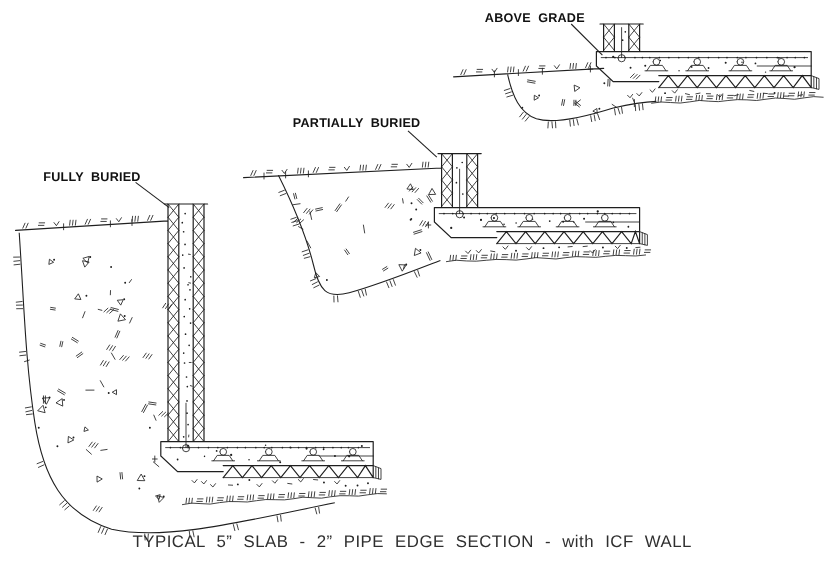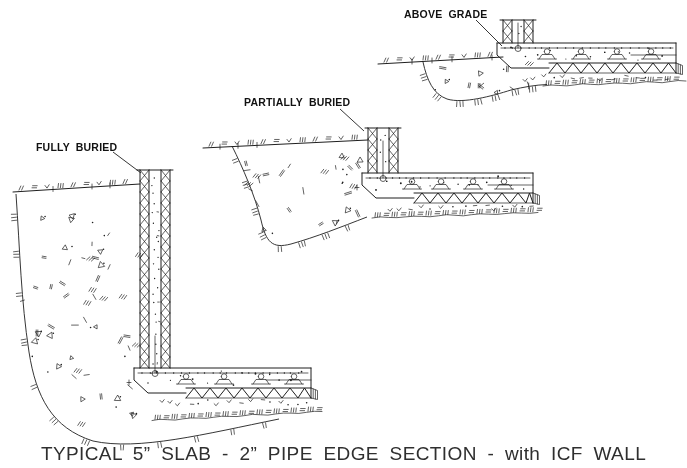--- a/index.html
+++ b/index.html
@@ -1,21 +1,21 @@
 <!DOCTYPE html>
 <html><head>
 <meta charset="utf-8">
 <style>
   html,body{margin:0;padding:0;background:#fff;}
   .stage{position:relative;width:687px;height:468px;background:#ffffff;overflow:hidden;
          font-family:"Liberation Sans",sans-serif;}
   svg{display:block}
   .lbl{font-weight:bold;font-size:10.5px;fill:#111111;letter-spacing:.2px;word-spacing:3px;}
   .caption{position:absolute;left:0;top:443px;width:100%;text-align:center;
-           font-size:19px;color:#2f2f2f;letter-spacing:.4px;word-spacing:5px;white-space:nowrap;}
+           font-size:14px;color:#2f2f2f;letter-spacing:.4px;word-spacing:5px;white-space:nowrap;}
 </style>
 </head>
 <body>
 
 <div class="stage">
   <svg id="cv" width="687" height="468" viewBox="0 0 687 468">
     <g id="art">
         <g>
           <path d="M16,194 C20,252 21,300 29,352 C36,397 52,428 93,441 C138,451 205,434 279,419" fill="none" stroke="#1f1f1f" stroke-width="0.9"></path>
           <path d="M137,170L173,170M140,170L140,368M149,170L149,368M161,170L161,368M170,170L170,368M134,368L311,368M134,368L134,380L148,393L186,393M186,388L311,388M186,398L194,388L202,398L210,388L218,398L226,388L234,398L242,388L250,398L258,388L266,398L274,388L282,398L290,388L298,398L304.5,388L311,398M311,368L311,398M13,192L140,184" stroke="#1f1f1f" fill="none" stroke-width="1" stroke-linecap="round"></path>

